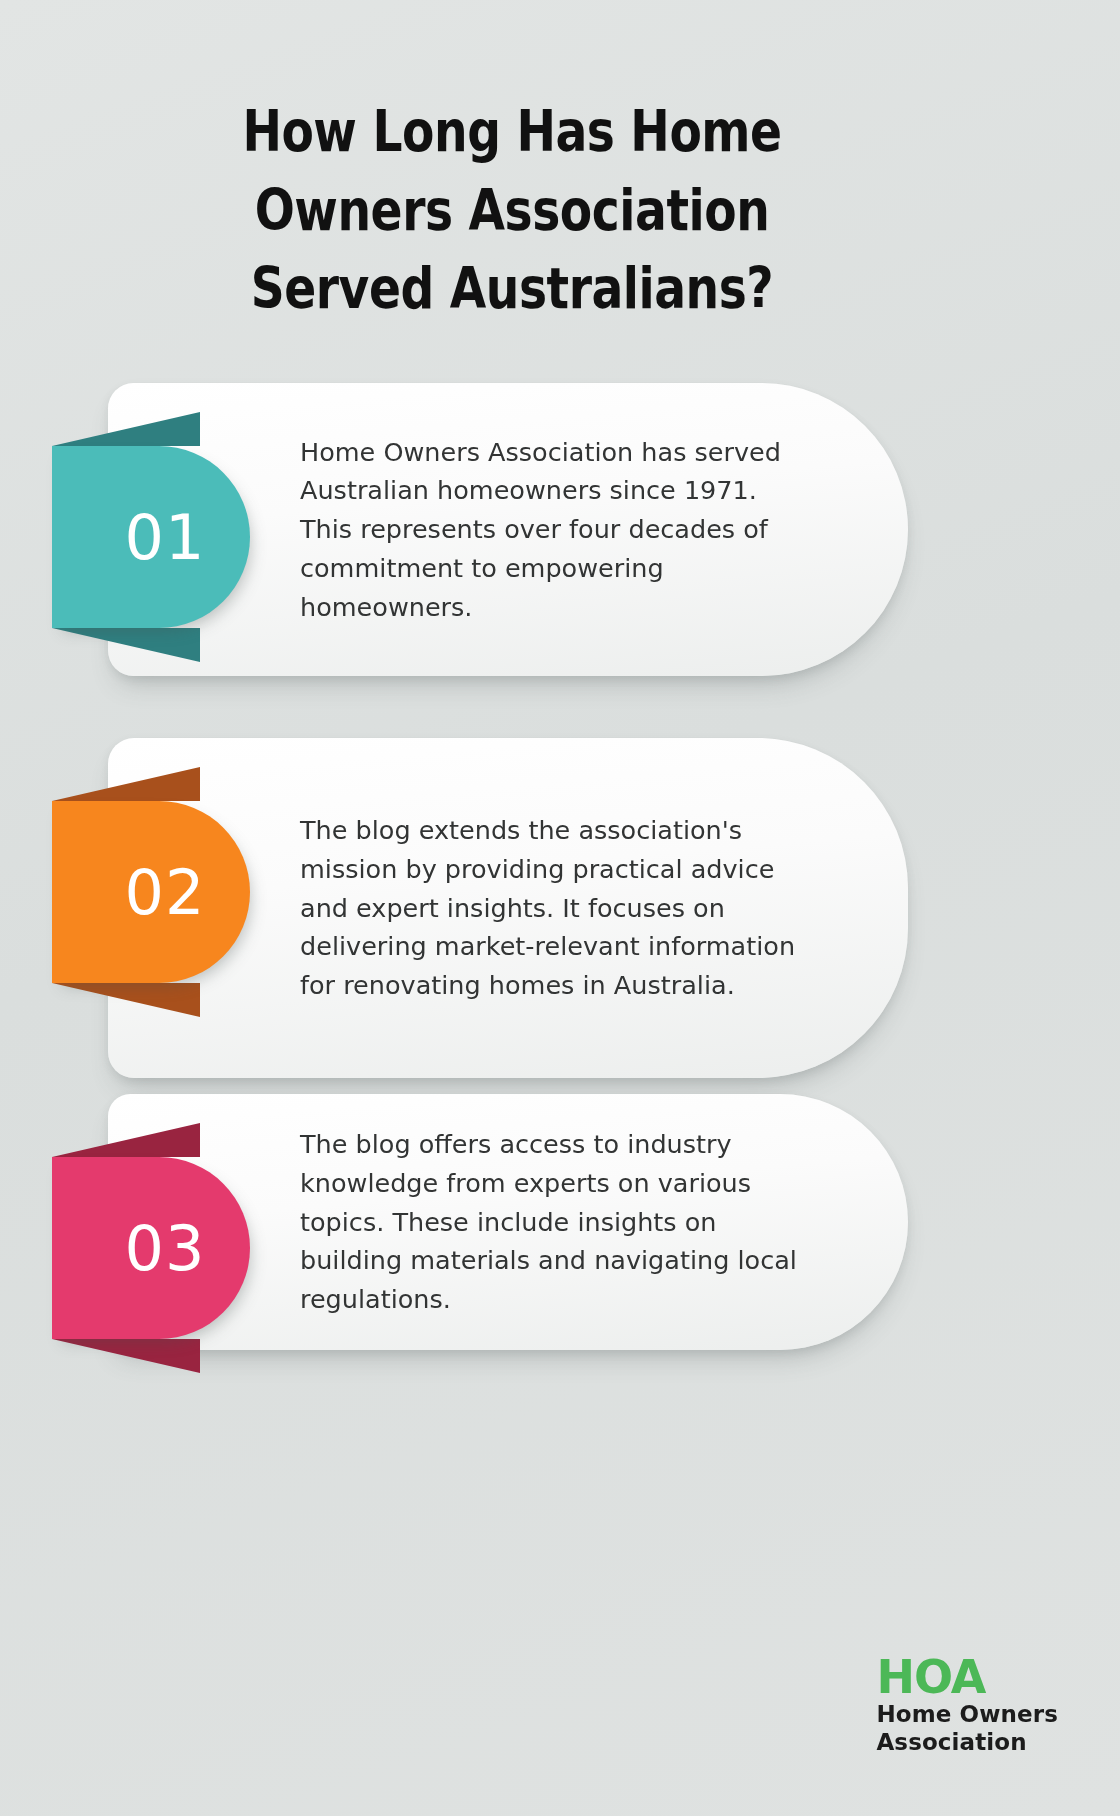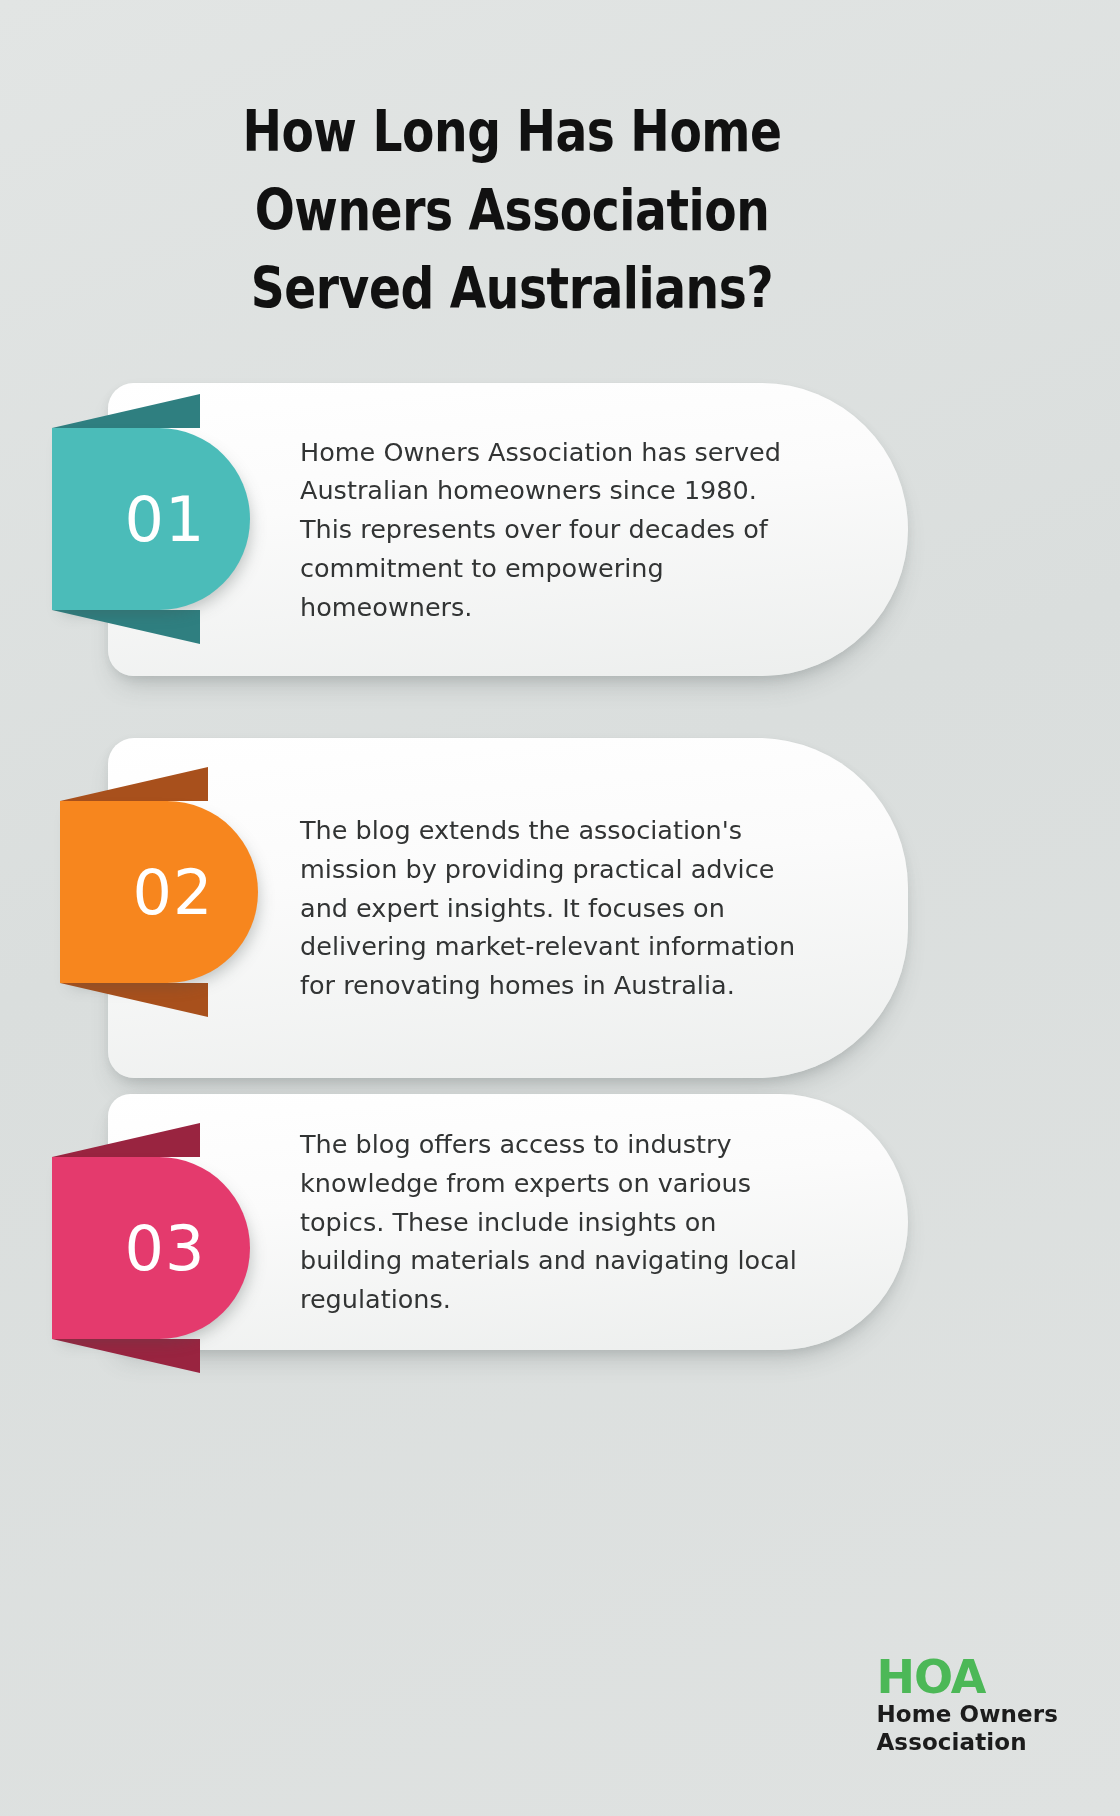--- a/index.html
+++ b/index.html
@@ -57,22 +57,22 @@
     font-family: "DejaVu Sans", "Liberation Sans", sans-serif;
   }
 
   
   .badge {
     position: absolute;
     width: 198px;
     height: 182px;
     z-index: 5;
   }
-  #badge-1 { left: 52px; top: 428px; padding-left: 12px; }
-  #badge-2 { left: 60px; top: 801px; }
+  #badge-1 { left: 52px; top: 446px; padding-left: 12px; }
+  #badge-2 { left: 52px; top: 801px; }
   #badge-3 { left: 52px; top: 1157px; }
 
   .badge-fold {
     position: absolute;
     left: 0;
     width: 148px;
     height: 34px;
     z-index: 1;
   }
   .badge-fold.top    { top: -34px; }
@@ -126,21 +126,21 @@
   }
 </style>
 </head>
 <body style="background-color: rgb(221, 225, 224);">
 
 <div class="title-wrap">
   <h1 class="title">How Long Has Home Owners Association Served Australians?</h1>
 </div>
 
 <div class="card" id="card-1">
-  <div class="card-text">Home Owners Association has served Australian homeowners since 1980. This represents over four decades of commitment to empowering homeowners.</div>
+  <div class="card-text">Home Owners Association has served Australian homeowners since 1971. This represents over four decades of commitment to empowering homeowners.</div>
 </div>
 <div class="badge" id="badge-1">
   <div class="badge-fold top">
     <div class="fold-shape" style="background: rgb(47, 127, 128);"></div>
   </div>
   <div class="badge-fold bottom">
     <div class="fold-shape" style="background: rgb(47, 127, 128);"></div>
   </div>
   <div class="badge-body" style="background: rgb(75, 188, 185);">
     <span class="badge-num">01</span>

